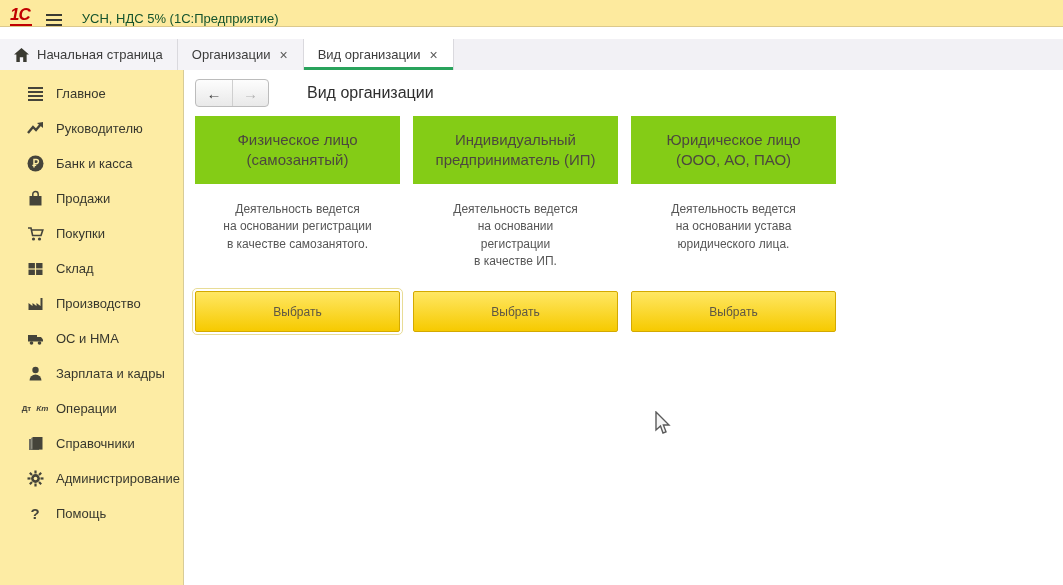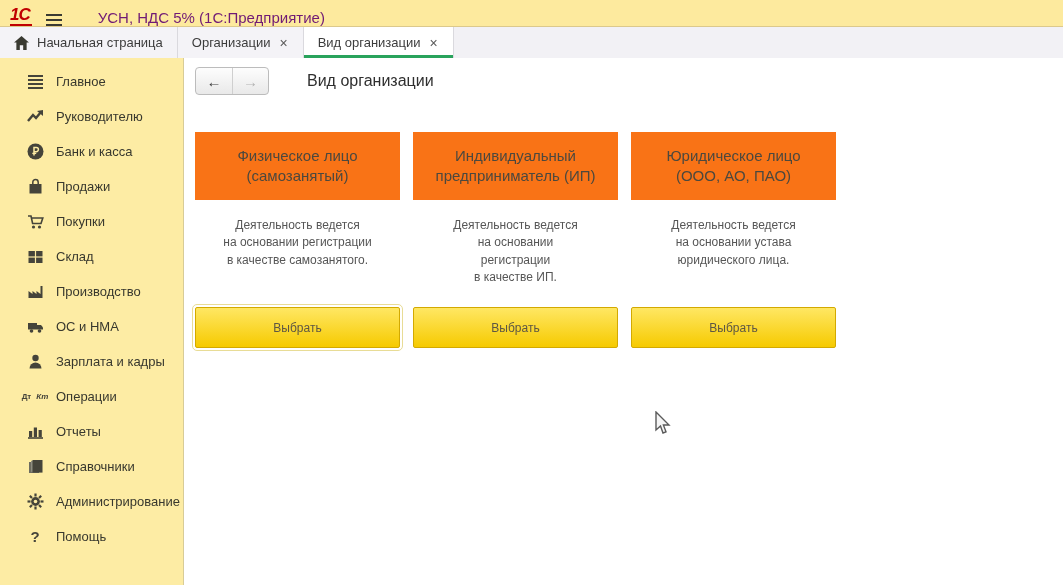--- a/index.html
+++ b/index.html
@@ -12,24 +12,24 @@
     height:27px; background:#fdea9e; border-bottom:1px solid #dcc98c;
     display:flex; align-items:flex-end; padding-left:10px;
   }
   .logo {
     color:#c00000; font-weight:bold; font-style:italic; font-size:17px;
     letter-spacing:-1px; border-bottom:2px solid #c00000; line-height:1;
     padding:0 2px 1px 0; margin-right:14px;
   }
   .burger { width:16px; height:12px; display:flex; flex-direction:column; justify-content:space-between; margin-right:20px; cursor:pointer; }
   .burger span { display:block; height:2px; background:#3a3a32; }
-  .titlebar-text { font-size:15px; color:#701a75;margin-left:16px; }
+  .titlebar-text { font-size:13px; color:#14532d; }
 
   
-  .tabbar { height:31px; background:#f2f1f5; display:flex; align-items:stretch; }
+  .tabbar { height:31px; background:#f2f1f5; display:flex; align-items:stretch;margin-top:12px; }
   .tab {
     display:flex; align-items:center; gap:8px; padding:0 14px;
     font-size:13px; color:#3c3c3c; border-right:1px solid #dad9de;
     cursor:pointer; position:relative; background:#f4f3f7;
   }
   .tab.active { background:#ffffff; }
   .tab.active::after {
     content:""; position:absolute; left:0; right:0; bottom:0; height:3px; background:#29a35c;
   }
   .tab .close {
@@ -65,22 +65,22 @@
     font-size:15px; cursor:pointer; background:transparent; border:none;
     color:#3c3c3c; font-family:"Liberation Sans", sans-serif;
   }
   .navbtn + .navbtn { border-left:1px solid #cfcfcf; }
   .navbtn.disabled { color:#b4b4b4; }
   .page-title { font-size:16px; color:#2f2f2f; margin-left:38px; }
 
   .cards { display:grid; grid-template-columns:repeat(3,205px); column-gap:13px; margin-top:4px; }
   .card { display:flex; flex-direction:column; }
   .card-header {
-    height:68px; background:#f97316; display:flex; align-items:center; justify-content:center;
-    text-align:center; font-size:15px; color:#4c483e; line-height:1.35; white-space:pre-line;margin-top:28px;
+    height:68px; background:#84cc16; display:flex; align-items:center; justify-content:center;
+    text-align:center; font-size:15px; color:#4c483e; line-height:1.35; white-space:pre-line;
   }
   .card-desc {
     height:90px; margin-top:17px; text-align:center; font-size:12px; color:#565656;
     line-height:1.45; white-space:pre-line;
   }
   .choose-btn {
     height:41px; width:100%; border:1px solid #d3a900; border-radius:2px;
     background:linear-gradient(#ffe763,#f6ca00); font-size:12px; color:#5e5744;
     cursor:pointer; font-family:"Liberation Sans", sans-serif;
   }
@@ -226,33 +226,20 @@
       </div>
 
       <div class="side-item">
         <span class="side-ico dtkt">
           <span>Дт</span>
             <span class="kt">Кт</span>
         </span>
         <span>Операции</span>
       </div>
 
-      <div class="side-item">
-        <span class="side-ico">
-          <svg viewBox="0 0 17 17">
-              <g fill="#45443a">
-                <rect x="2" y="8" width="3.2" height="6"></rect>
-                <rect x="6.8" y="4.5" width="3.2" height="9.5"></rect>
-                <rect x="11.6" y="7" width="3.2" height="7"></rect>
-                <rect x="1" y="14.2" width="15" height="1.6"></rect>
-              </g>
-            </svg>
-        </span>
-        <span>Отчеты</span>
-      </div>
 
       <div class="side-item">
         <span class="side-ico">
           <svg viewBox="0 0 17 17">
               <rect x="2" y="4" width="10" height="11" fill="#6d6c60"></rect>
               <rect x="4" y="2.8" width="10" height="11" fill="#8f8e80"></rect>
               <rect x="5.5" y="2" width="10" height="12.6" fill="#45443a"></rect>
             </svg>
         </span>
         <span>Справочники</span>

